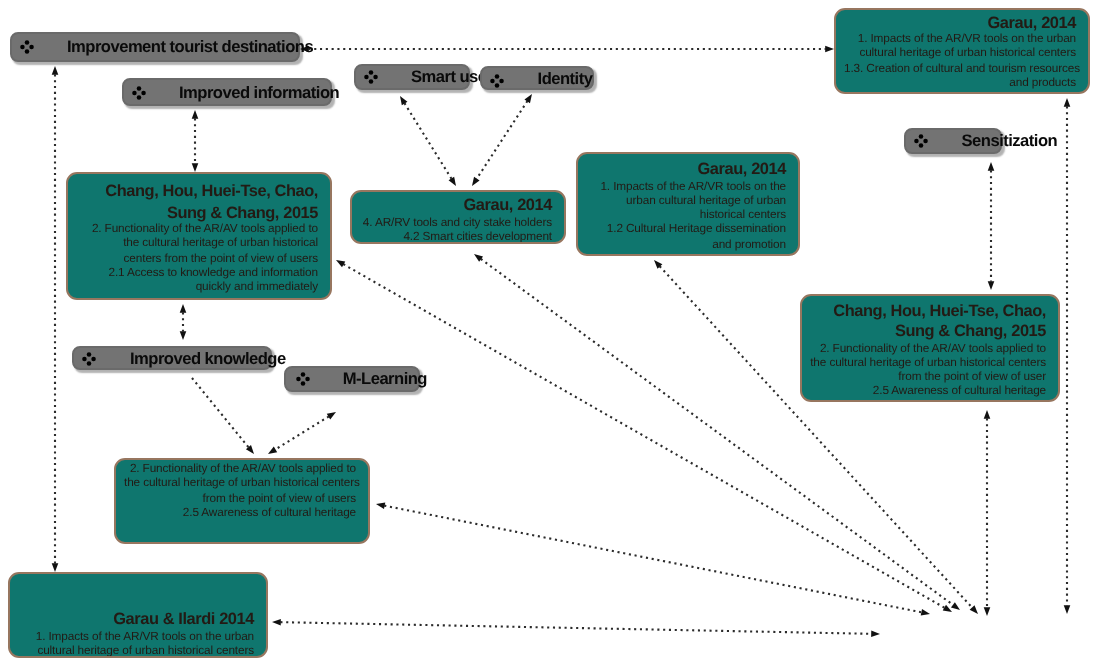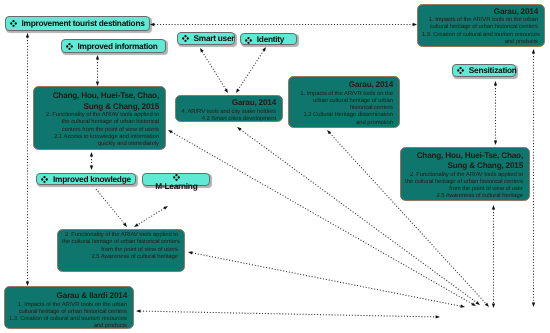--- a/index.html
+++ b/index.html
@@ -8,23 +8,23 @@
   body{width:550px;height:333px;font-family:"Liberation Sans",sans-serif;overflow:hidden;}
   #stage{position:relative;width:550px;height:333px;background:#fff;}
   svg#edges{position:absolute;left:0;top:0;width:550px;height:333px;pointer-events:none;z-index:1;}
   svg#edges .edge{stroke:#2b2b2b;stroke-width:1.05;stroke-dasharray:1.05 1.85;fill:none;shape-rendering:auto;}
   svg#edges .ah{fill:#111;}
   .node{position:absolute;box-sizing:border-box;z-index:2;}
   .ref{background:#0f766e;border:1px solid #97765f;border-radius:5.5px;text-align:right;
        color:#231a14;padding:4px 6px 0 4px;overflow:hidden;}
   .ref .t{font-weight:bold;font-size:8.2px;line-height:10.5px;letter-spacing:-0.2px;white-space:nowrap;}
   .ref .l{font-size:5.9px;line-height:7.3px;letter-spacing:-0.06px;white-space:nowrap;}
-  .cnode{background:#5eead4;border:1px solid #6a6a6a;border-radius:4px;
+  .cnode{background:#737373;border:1px solid #6a6a6a;border-radius:4px;
          display:flex;align-items:center;color:#0a0a0a;
-         box-shadow:1.2px 1.2px 0.8px rgba(0,0,0,0.30);}
+         box-shadow:1.2px 1.2px 0.8px rgba(0,0,0,0.30);gap:12px;}
   .cnode .bul{display:inline-flex;align-items:center;margin:0 4.8px 0 4.2px;line-height:0;}
   .cnode .bul svg{fill:#000;display:block;}
   .cnode .lab{font-weight:bold;font-size:8.3px;letter-spacing:-0.26px;white-space:nowrap;}
 </style>
 </head>
 <body>
 
 <div id="stage">
   <svg id="edges" viewBox="0 0 550 333">
     <g>
@@ -143,21 +143,21 @@
     <div class="l">the cultural heritage of urban historical centers</div>
     <div class="l">from the point of view of user</div>
     <div class="l">2.5 Awareness of cultural heritage</div>
   </div>
   <div class="node ref" style="left:57px;top:229px;width:128px;height:43px;padding-top:2px;">
     <div class="l">2. Functionality of the AR/AV tools applied to</div>
     <div class="l">the cultural heritage of urban historical centers</div>
     <div class="l">from the point of view of users</div>
     <div class="l">2.5 Awareness of cultural heritage</div>
   </div>
-  <div class="node ref" style="left:4px;top:286px;width:130px;height:43px;padding-top:4px;">
+  <div class="node ref" style="left:4px;top:286px;width:130px;height:43px;padding-top:18px;">
     <div class="t">Garau &amp; Ilardi 2014</div>
     <div class="l">1. Impacts of the AR/VR tools on the urban</div>
     <div class="l">cultural heritage of urban historical centers</div>
     <div class="l">1.3. Creation of cultural and tourism resources</div>
     <div class="l">and products</div>
   </div>
   <div class="node cnode" style="left:4.5px;top:15.5px;width:145px;height:15.5px;">
     <span class="bul">
         <svg viewBox="0 0 10 10" width="7" height="7">
           <circle cx="5" cy="1.75" r="1.62"></circle>
@@ -194,21 +194,21 @@
     <span class="bul">
         <svg viewBox="0 0 10 10" width="7" height="7">
           <circle cx="5" cy="1.75" r="1.62"></circle>
           <circle cx="5" cy="8.25" r="1.62"></circle>
           <circle cx="1.75" cy="5" r="1.62"></circle>
           <circle cx="8.25" cy="5" r="1.62"></circle>
         </svg>
       </span>
     <span class="lab">Identity</span>
   </div>
-  <div class="node cnode" style="left:451.8px;top:64px;width:64px;height:12.6px;text-align:right;">
+  <div class="node cnode" style="left:451.8px;top:64px;width:49px;height:12.6px;text-align:right;">
     <span class="bul">
         <svg viewBox="0 0 10 10" width="7" height="7">
           <circle cx="5" cy="1.75" r="1.62"></circle>
           <circle cx="5" cy="8.25" r="1.62"></circle>
           <circle cx="1.75" cy="5" r="1.62"></circle>
           <circle cx="8.25" cy="5" r="1.62"></circle>
         </svg>
       </span>
     <span class="lab">Sensitization</span>
   </div>
@@ -216,21 +216,21 @@
     <span class="bul">
         <svg viewBox="0 0 10 10" width="7" height="7">
           <circle cx="5" cy="1.75" r="1.62"></circle>
           <circle cx="5" cy="8.25" r="1.62"></circle>
           <circle cx="1.75" cy="5" r="1.62"></circle>
           <circle cx="8.25" cy="5" r="1.62"></circle>
         </svg>
       </span>
     <span class="lab">Improved knowledge</span>
   </div>
-  <div class="node cnode" style="left:142.4px;top:173px;width:68px;height:12.8px;flex-direction:column;">
+  <div class="node cnode" style="left:142.4px;top:183px;width:68px;height:12.8px;">
     <span class="bul">
         <svg viewBox="0 0 10 10" width="7" height="7">
           <circle cx="5" cy="1.75" r="1.62"></circle>
           <circle cx="5" cy="8.25" r="1.62"></circle>
           <circle cx="1.75" cy="5" r="1.62"></circle>
           <circle cx="8.25" cy="5" r="1.62"></circle>
         </svg>
       </span>
     <span class="lab">M-Learning</span>
   </div>

